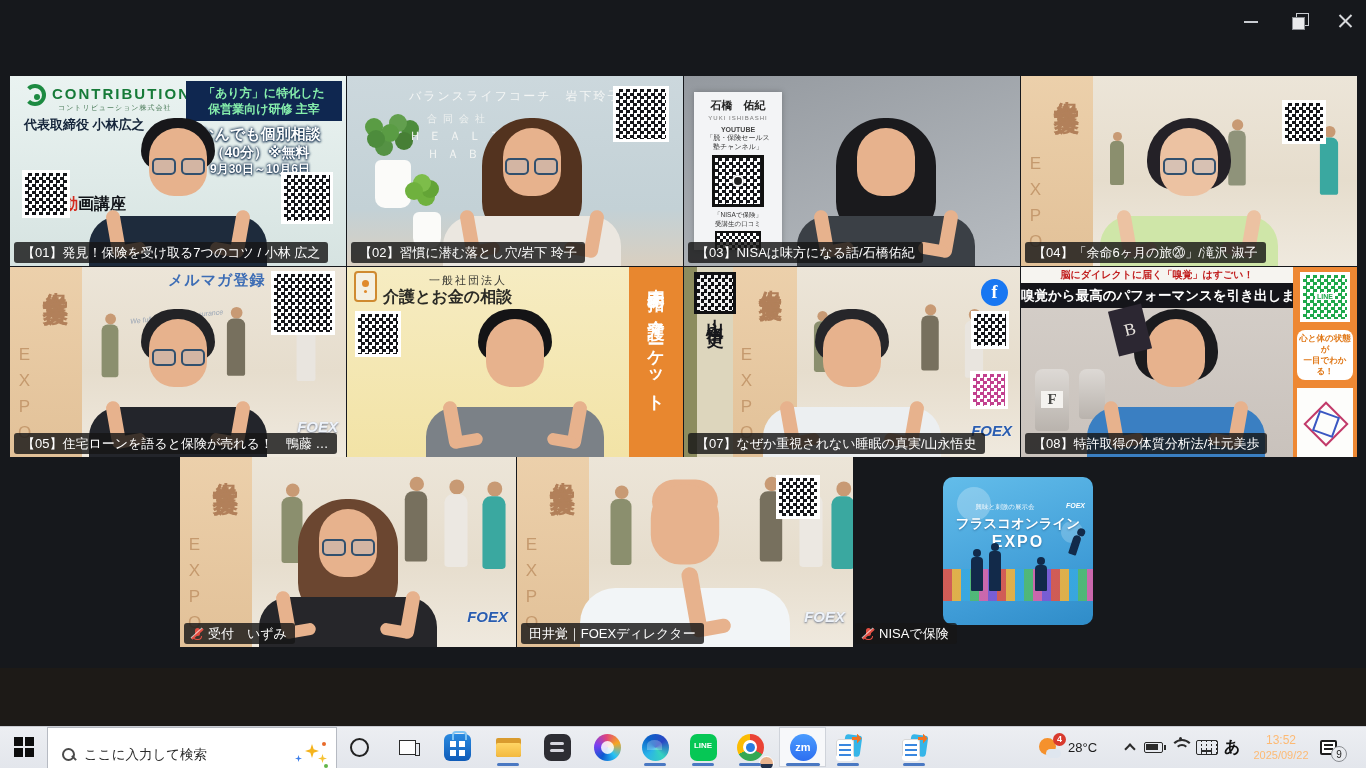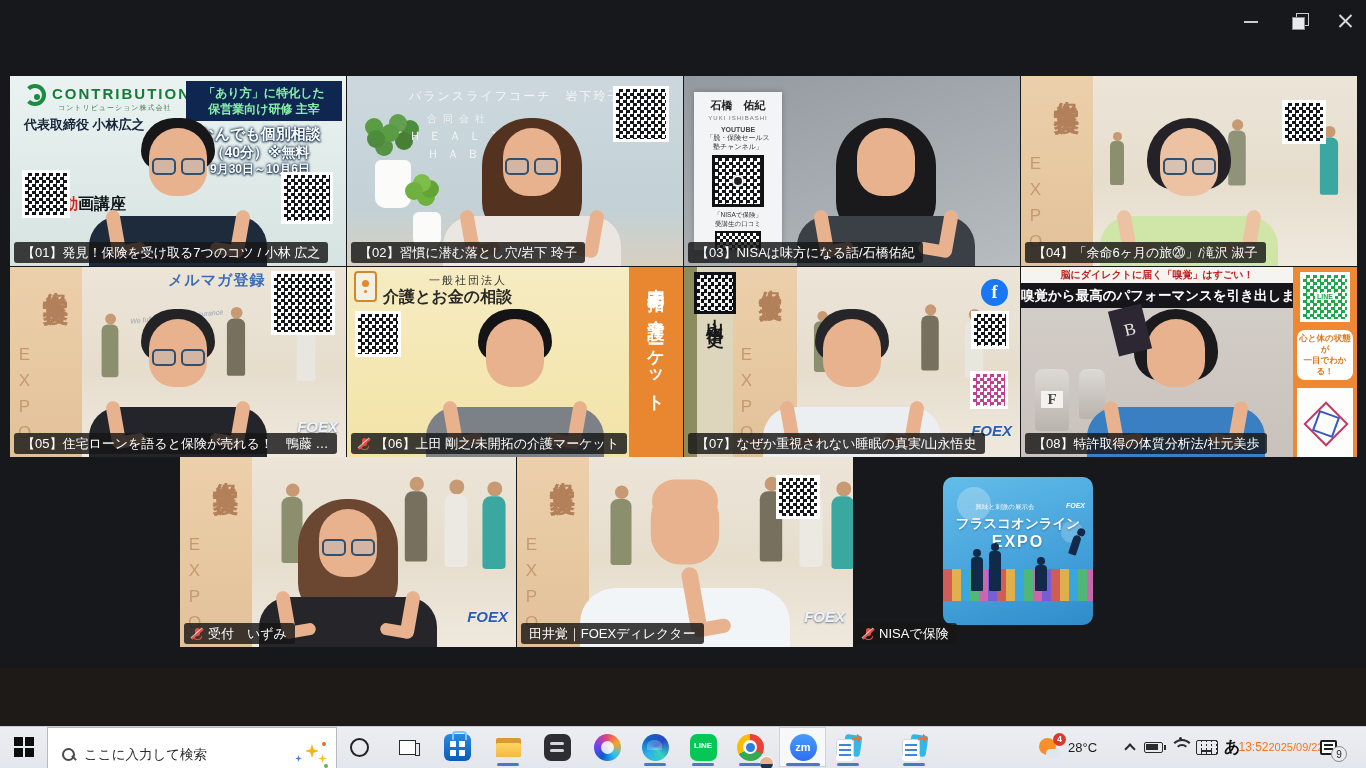--- a/index.html
+++ b/index.html
@@ -233,21 +233,21 @@
   .batt i::after{content:"";position:absolute;left:1px;top:1px;width:12px;height:6px;background:#2b2b2b}
   .wifi{left:1170px}
   .wifi i{position:relative;width:20px;height:16px}
   .wifi i::before{content:"";position:absolute;left:0;top:0;width:20px;height:20px;border:2px solid #2b2b2b;border-radius:50%;clip-path:polygon(0 0,100% 0,50% 50%)}
   .wifi i::after{content:"";position:absolute;left:5px;top:5px;width:10px;height:10px;border:2px solid #2b2b2b;border-radius:50%;clip-path:polygon(0 0,100% 0,50% 50%);box-shadow:0 0 0 0 #2b2b2b}
   .wifi .dot{position:absolute;left:9px;top:11px;width:3px;height:3px;border-radius:50%;background:#2b2b2b}
   .kbd{left:1196px}
   .kbd i{position:relative;width:22px;height:15px;border:1.7px solid #2b2b2b;border-radius:2px;background-image:radial-gradient(#2b2b2b 1px,transparent 1px);background-size:5px 4px;background-position:2px 2px}
   .kbd i::after{content:"";position:absolute;left:4px;bottom:1.5px;width:11px;height:2px;background:#2b2b2b}
   .ime{left:1224px;font-size:16px;font-weight:700;color:#111}
-  .clock{left:1248px;width:66px;flex-direction:row;justify-content:center;color:#f97316}
+  .clock{left:1248px;width:66px;flex-direction:column;justify-content:center;color:#fdba74}
   .clock .t{font-size:12px;line-height:15px}
   .clock .d{font-size:11px;line-height:14px}
   .notif{left:1320px}
   .notif .memo{position:relative;width:17px;height:15px;border:2px solid #1d1d1d;border-radius:2px;background:#fff}
   .notif .memo::before{content:"";position:absolute;left:2px;top:2px;width:9px;height:2px;background:#1d1d1d;box-shadow:0 4px 0 #1d1d1d}
   .notif .cnt{position:absolute;right:-10px;bottom:6px;width:16px;height:16px;border-radius:50%;border:1.5px solid #8a8d92;background:#e9ebef;color:#222;font-size:10px;text-align:center;line-height:15px}
 </style>
 </head>
 <body>
 
@@ -407,26 +407,20 @@
       </div>
     <div class="person" style="--shirt:#7b8187;--hair:#141416">
       <span class="hair"></span>
         <span class="head"></span>
         <span class="body"></span>
       <span class="hands">
           <i class="hl"></i>
           <i class="hr"></i>
         </span>
     </div>
-    <div class="lbl">
-        <span class="mic">
-          <i></i>
-        </span>
-        <span>【06】上田 剛之/未開拓の介護マーケット</span>
-      </div>
   </div>
 
   <div class="tile t7">
     <div class="expo-bg"></div>
     <div class="t7-olive"></div>
     <div class="t7-namebar">
         <span>山永悟史</span>
       </div>
     <div class="expo-strip"></div>
     <div class="expo-v">生保営業支援</div>

